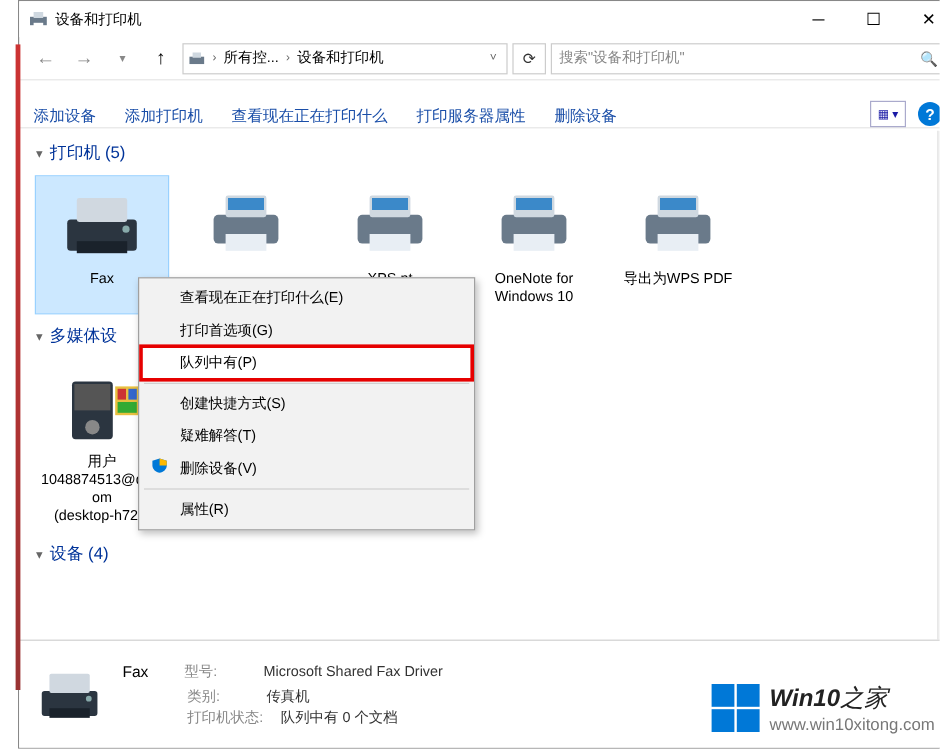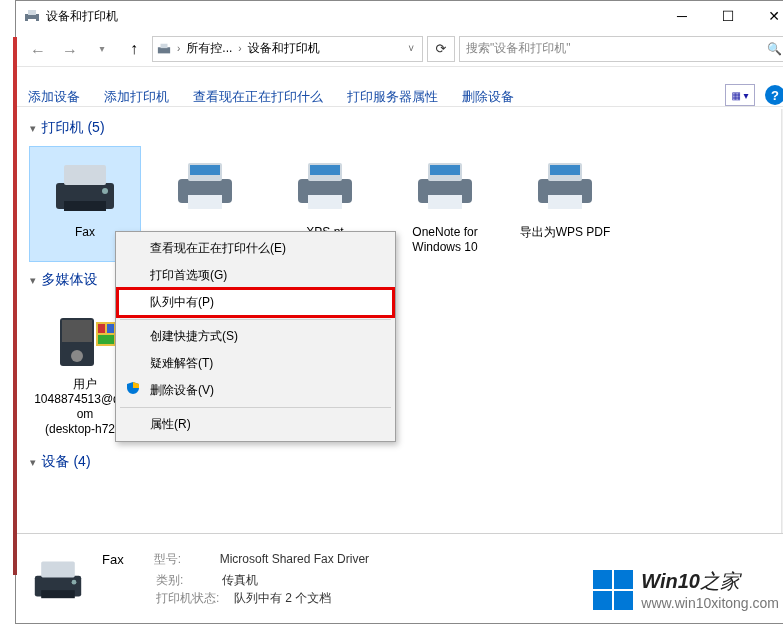--- a/index.html
+++ b/index.html
@@ -270,21 +270,21 @@
         <span class="kval">Microsoft Shared Fax Driver</span>
       </div>
       <div class="row">
           <span style="width:48px"></span>
         <span class="klabel">类别:</span>
         <span class="kval">传真机</span>
       </div>
       <div class="row">
           <span style="width:48px"></span>
         <span class="klabel" style="min-width:72px">打印机状态:</span>
-        <span class="kval">队列中有 2 个文档</span>
+        <span class="kval">队列中有 0 个文档</span>
       </div>
     </div>
     <div class="watermark">
       <div class="winlogo">
           <div></div>
           <div></div>
           <div></div>
           <div></div>
         </div>
       <div class="wmtext">

